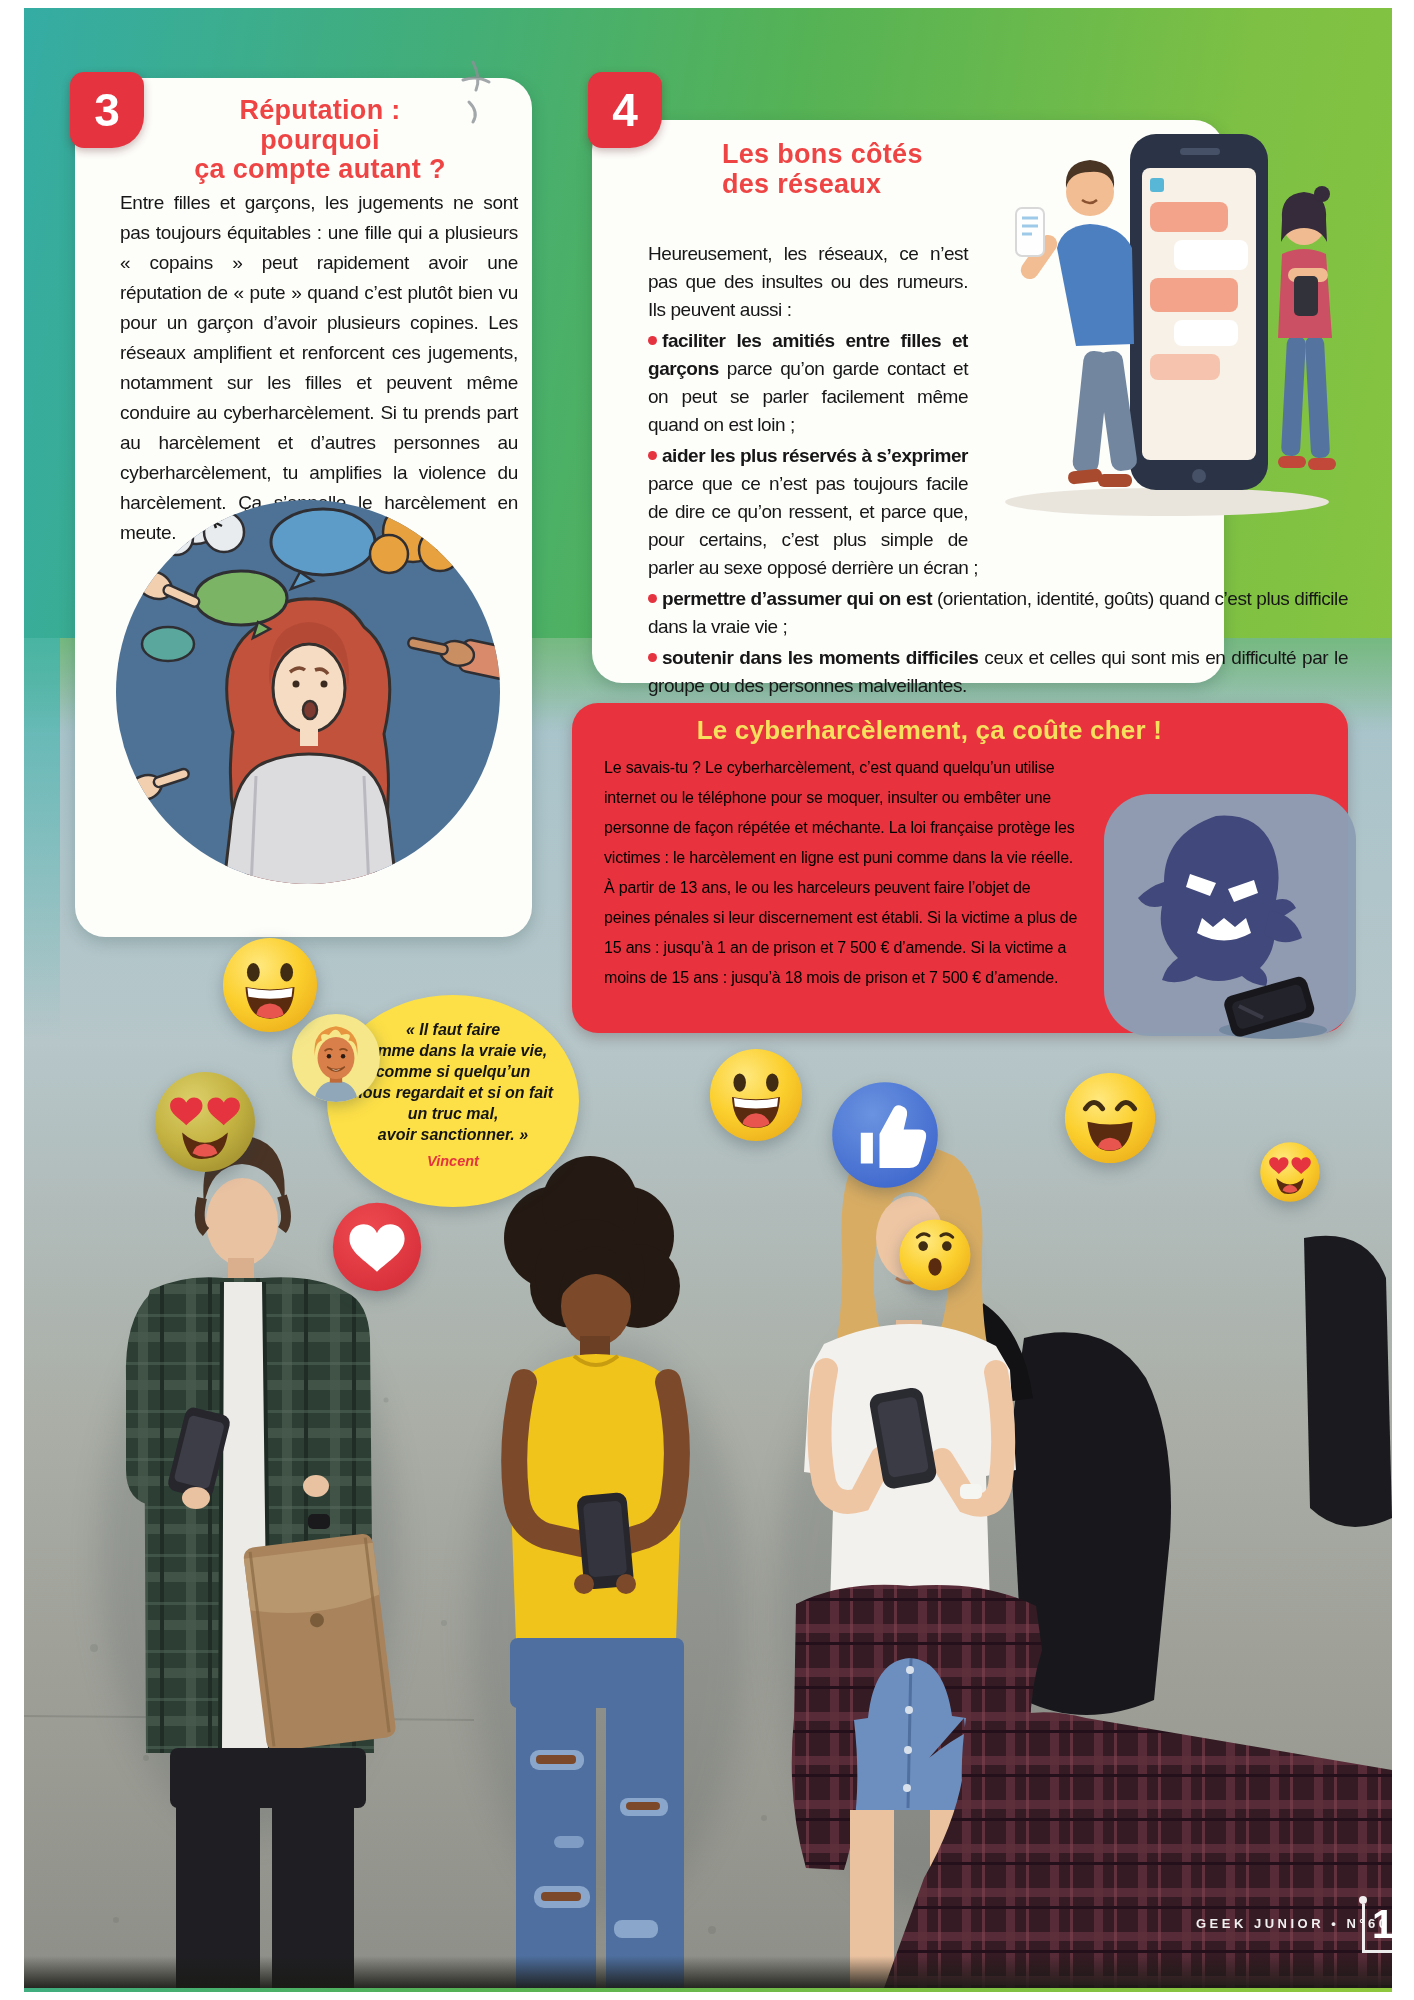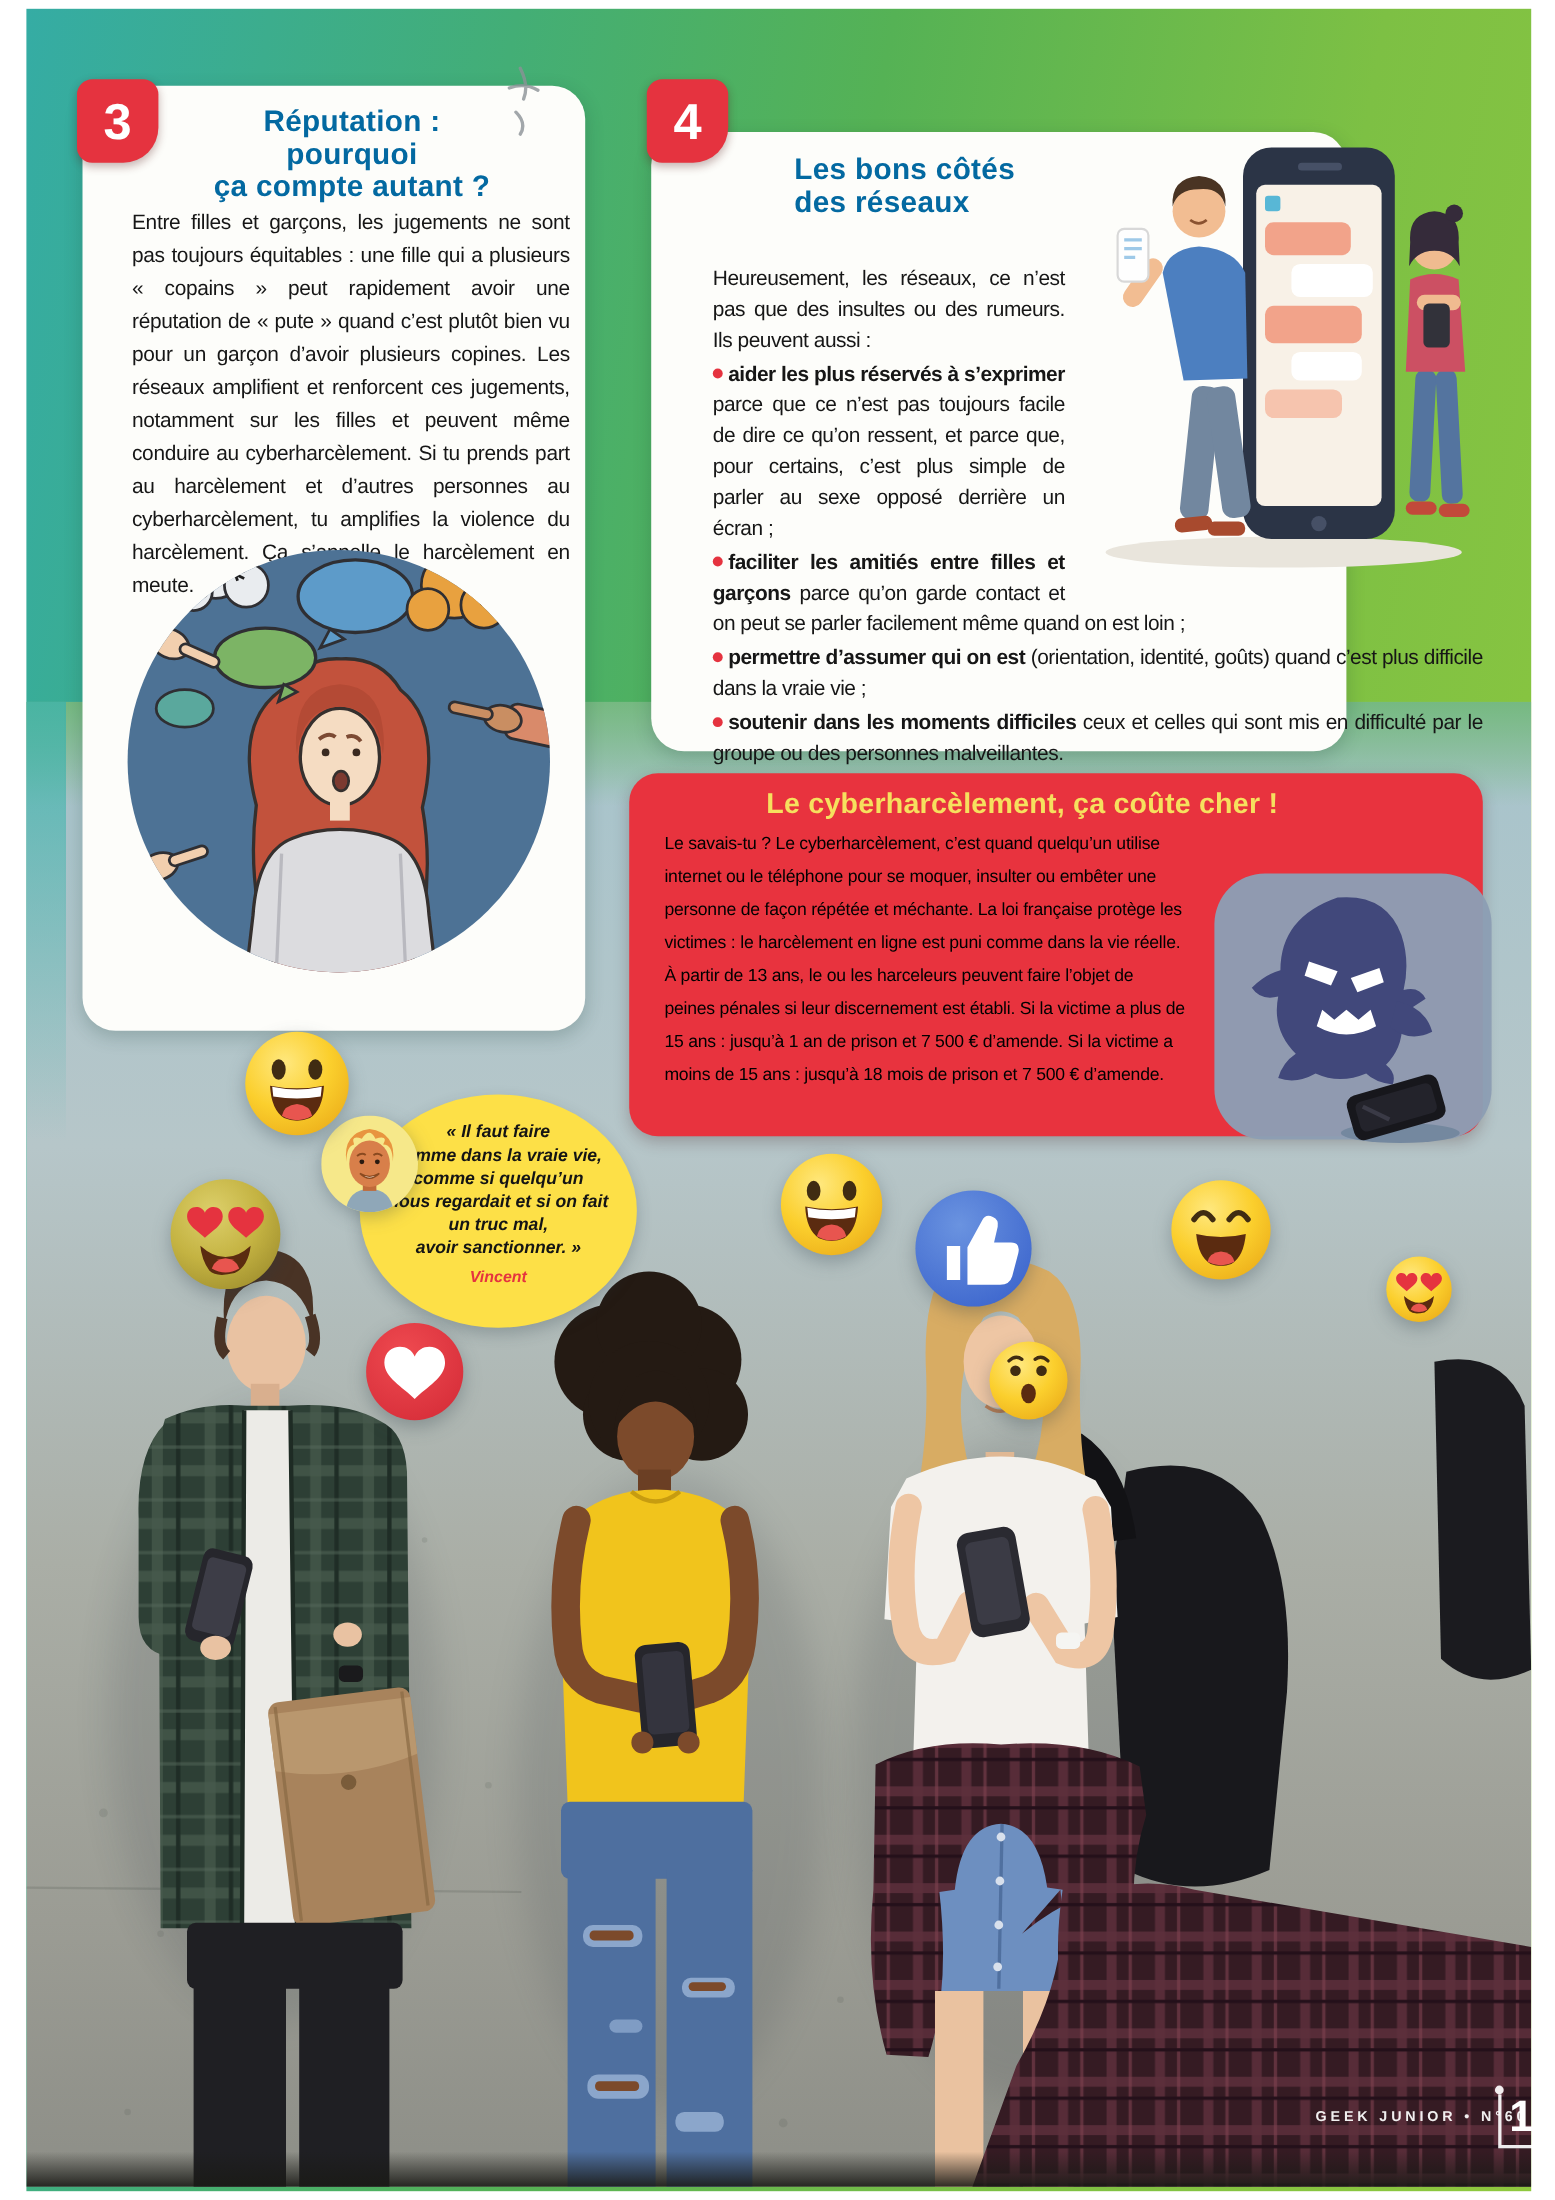--- a/index.html
+++ b/index.html
@@ -5,21 +5,21 @@
   html,body{margin:0;padding:0;background:#ffffff;}
   .sheet{position:relative;width:1414px;height:2000px;background:#ffffff;overflow:hidden;
          font-family:"Liberation Sans",sans-serif;}
   .frame{position:absolute;left:24px;top:8px;width:1368px;height:1984px;
          background:linear-gradient(100deg,#35aca4 0%,#43ae76 26%,#55b255 46%,#7dc044 72%,#8fc83e 100%);}
   .photo{position:absolute;left:24px;top:638px;width:1368px;height:1350px;}
   .card{position:absolute;background:#fdfdfa;border-radius:30px;box-shadow:0 5px 16px rgba(25,60,50,.22);}
   .badge{position:absolute;width:74px;height:76px;background:#e5333f;border-radius:14px 14px 32px 14px;
          color:#fff;font-weight:bold;font-size:46px;display:flex;align-items:center;justify-content:center;
          box-shadow:0 3px 8px rgba(80,20,20,.3);}
-  .h-red{color:#0369a1;font-weight:bold;letter-spacing:.3px;line-height:1.1;font-size:27px;}
+  .h-red{color:#ef4444;font-weight:bold;letter-spacing:.3px;line-height:1.1;font-size:27px;}
   .body-txt{color:#161616;font-size:19px;line-height:30px;letter-spacing:-.3px;text-align:justify;}
   .s4-txt{color:#161616;font-size:19px;line-height:28px;letter-spacing:-.45px;}
   .s4-txt p{margin:0 0 3px 0;text-align:justify;}
   .bdot{display:inline-block;width:9px;height:9px;border-radius:50%;background:#e5333f;margin:0 5px 2px 0;vertical-align:middle;}
   .spacer4{float:right;width:380px;height:302px;}
   .costbox{position:absolute;left:572px;top:703px;width:776px;height:330px;background:#e8333e;border-radius:26px;
            box-shadow:0 5px 14px rgba(60,20,20,.25);}
   .cost-title{position:absolute;left:30px;top:12px;width:560px;text-align:right;color:#f6e05e;
               font-weight:bold;font-size:26px;letter-spacing:.2px;}
   .cost-body{position:absolute;left:32px;top:50px;width:716px;color:#000000;font-size:16px;line-height:30px;
@@ -271,22 +271,22 @@
   </div>
 
   <div class="card" style="left:592px;top:78px;width:632px;height:563px;margin-top:42px;">
     <div class="h-red" style="position:absolute;left:130px;top:20px;">
       <div>Les bons côtés</div>
       <div>des réseaux</div>
     </div>
     <div class="s4-txt" style="position:absolute;left:56px;top:120px;width:700px;">
       <div class="spacer4"></div>
       <p>Heureusement, les réseaux, ce n’est pas que des insultes ou des rumeurs. Ils peuvent aussi :</p>
+      <p><span class="bdot"></span><b>faciliter les amitiés entre filles et garçons</b><span> parce qu’on garde contact et on peut se parler facilement même quand on est loin ;</span></p>
       <p><span class="bdot"></span><b>aider les plus réservés à s’exprimer</b><span> parce que ce n’est pas toujours facile de dire ce qu’on ressent, et parce que, pour certains, c’est plus simple de parler au sexe opposé derrière un écran ;</span></p>
-      <p><span class="bdot"></span><b>faciliter les amitiés entre filles et garçons</b><span> parce qu’on garde contact et on peut se parler facilement même quand on est loin ;</span></p>
       <p><span class="bdot"></span><b>permettre d’assumer qui on est</b><span> (orientation, identité, goûts) quand c’est plus difficile dans la vraie vie ;</span></p>
       <p><span class="bdot"></span><b>soutenir dans les moments difficiles</b><span> ceux et celles qui sont mis en difficulté par le groupe ou des personnes malveillantes.</span></p>
     </div>
 
     <svg class="illus" style="left:390px;top:6px;" width="360" height="395" viewBox="0 0 360 395">
       <ellipse cx="185" cy="376" rx="162" ry="14" fill="#e9e5dc"></ellipse>
       <rect x="148" y="8" width="138" height="356" rx="26" fill="#2b3446"></rect>
       <rect x="160" y="42" width="114" height="292" rx="8" fill="#f8f1e7"></rect>
       <rect x="198" y="22" width="40" height="7" rx="3.5" fill="#465066"></rect>
       <circle cx="217" cy="350" r="7" fill="#465066"></circle>

